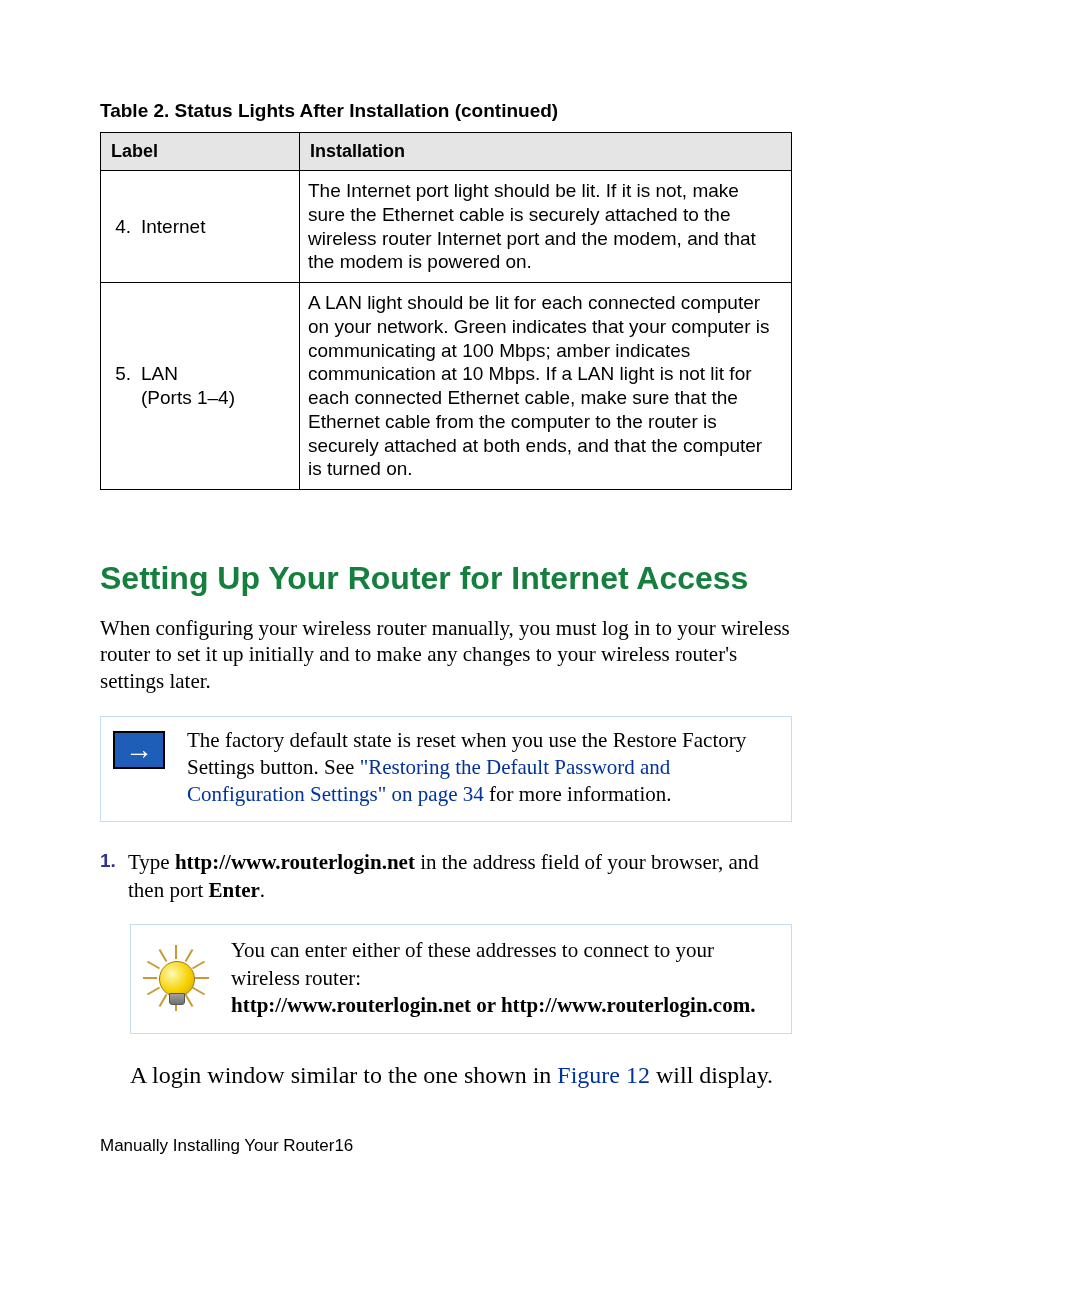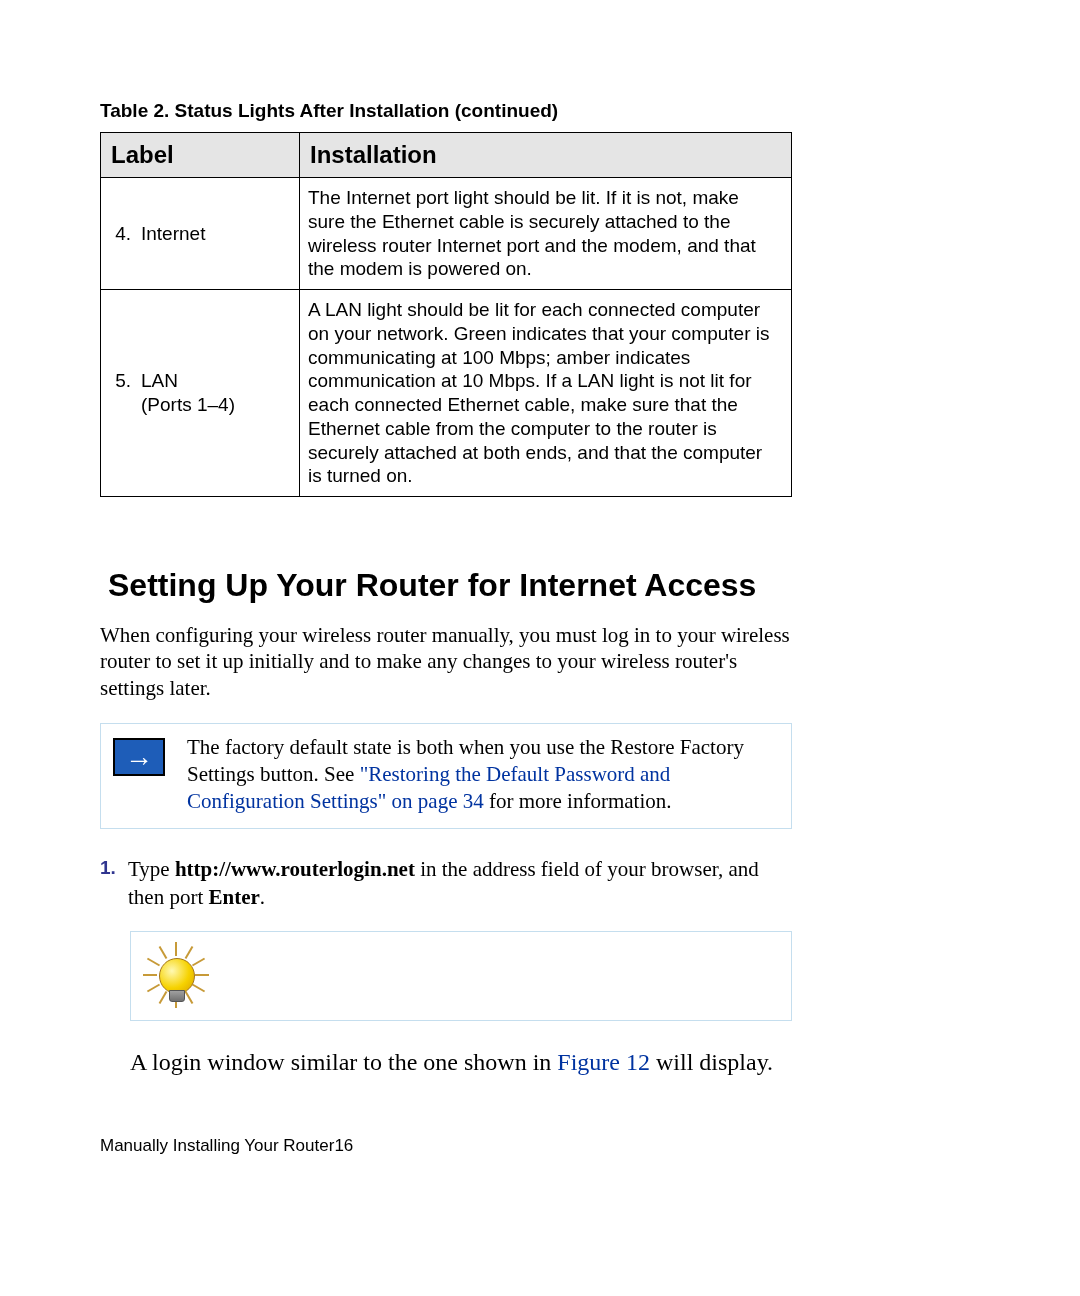--- a/index.html
+++ b/index.html
@@ -32,21 +32,21 @@
     font-size: 19px;
   }
   table.status th, table.status td {
     border: 1px solid #000;
     vertical-align: middle;
     text-align: left;
   }
   table.status th {
     background: #e5e5e5;
     font-weight: bold;
-    font-size: 24px;
+    font-size: 18px;
     padding: 8px 10px;
   }
   table.status td {
     padding: 8px 10px 8px 8px;
     line-height: 1.25;
   }
   table.status td.label-cell {
     width: 180px;
   }
   .label-num-row {
@@ -59,24 +59,24 @@
     margin-right: 10px;
     display: inline-block;
   }
   .label-indent {
     display: block;
     padding-left: 32px;
   }
 
   h1.section {
     font-family: Arial, Helvetica, sans-serif;
-    color: #000000;
+    color: #15803d;
     font-weight: bold;
     font-size: 32px;
-    margin: 70px 0 18px 8px;
+    margin: 70px 0 18px 0;
   }
 
   p.body {
     font-family: "Times New Roman", Times, serif;
     font-size: 21px;
     line-height: 1.25;
     margin: 0 0 22px 0;
   }
 
   .callout {
@@ -253,21 +253,21 @@
 
   <h1 class="section">Setting Up Your Router for Internet Access</h1>
 
   <p class="body">When configuring your wireless router manually, you must log in to your wireless router to set it up initially and to make any changes to your wireless router's settings later.</p>
 
   <div class="callout">
     <div class="icon-box">
       <div class="arrow-icon"></div>
     </div>
     <div class="text">
-      <span>The factory default state is both when you use the Restore Factory Settings button. See </span><span class="link">"Restoring the Default Password and Configuration Settings" on page 34</span><span> for more information.</span>
+      <span>The factory default state is reset when you use the Restore Factory Settings button. See </span><span class="link">"Restoring the Default Password and Configuration Settings" on page 34</span><span> for more information.</span>
     </div>
   </div>
 
 
   <ol class="steps">
     <li>
       <span class="stepnum">1.</span>
       <span class="steptext">
         <span>Type </span><span class="b">http://www.routerlogin.net</span><span> in the address field of your browser, and then port </span><span class="b">Enter</span><span>.</span>
       </span>
@@ -288,20 +288,24 @@
           <div class="ray" style="transform:rotate(210deg)"></div>
           <div class="ray" style="transform:rotate(240deg)"></div>
           <div class="ray" style="transform:rotate(270deg)"></div>
           <div class="ray" style="transform:rotate(300deg)"></div>
           <div class="ray" style="transform:rotate(330deg)"></div>
         </div>
         <div class="bulb"></div>
         <div class="base"></div>
       </div>
     </div>
+    <div class="text">
+      <span>You can enter either of these addresses to connect to your wireless router:</span><br>
+      <span class="b">http://www.routerlogin.net or http://www.routerlogin.com.</span>
+    </div>
   </div>
 
   <p class="after">
     <span>A login window similar to the one shown in </span><span class="link">Figure 12</span><span> will display.</span>
   </p>
 
   <div class="footer">
     <span>Manually Installing Your Router</span>
     <span>16</span>
   </div>

